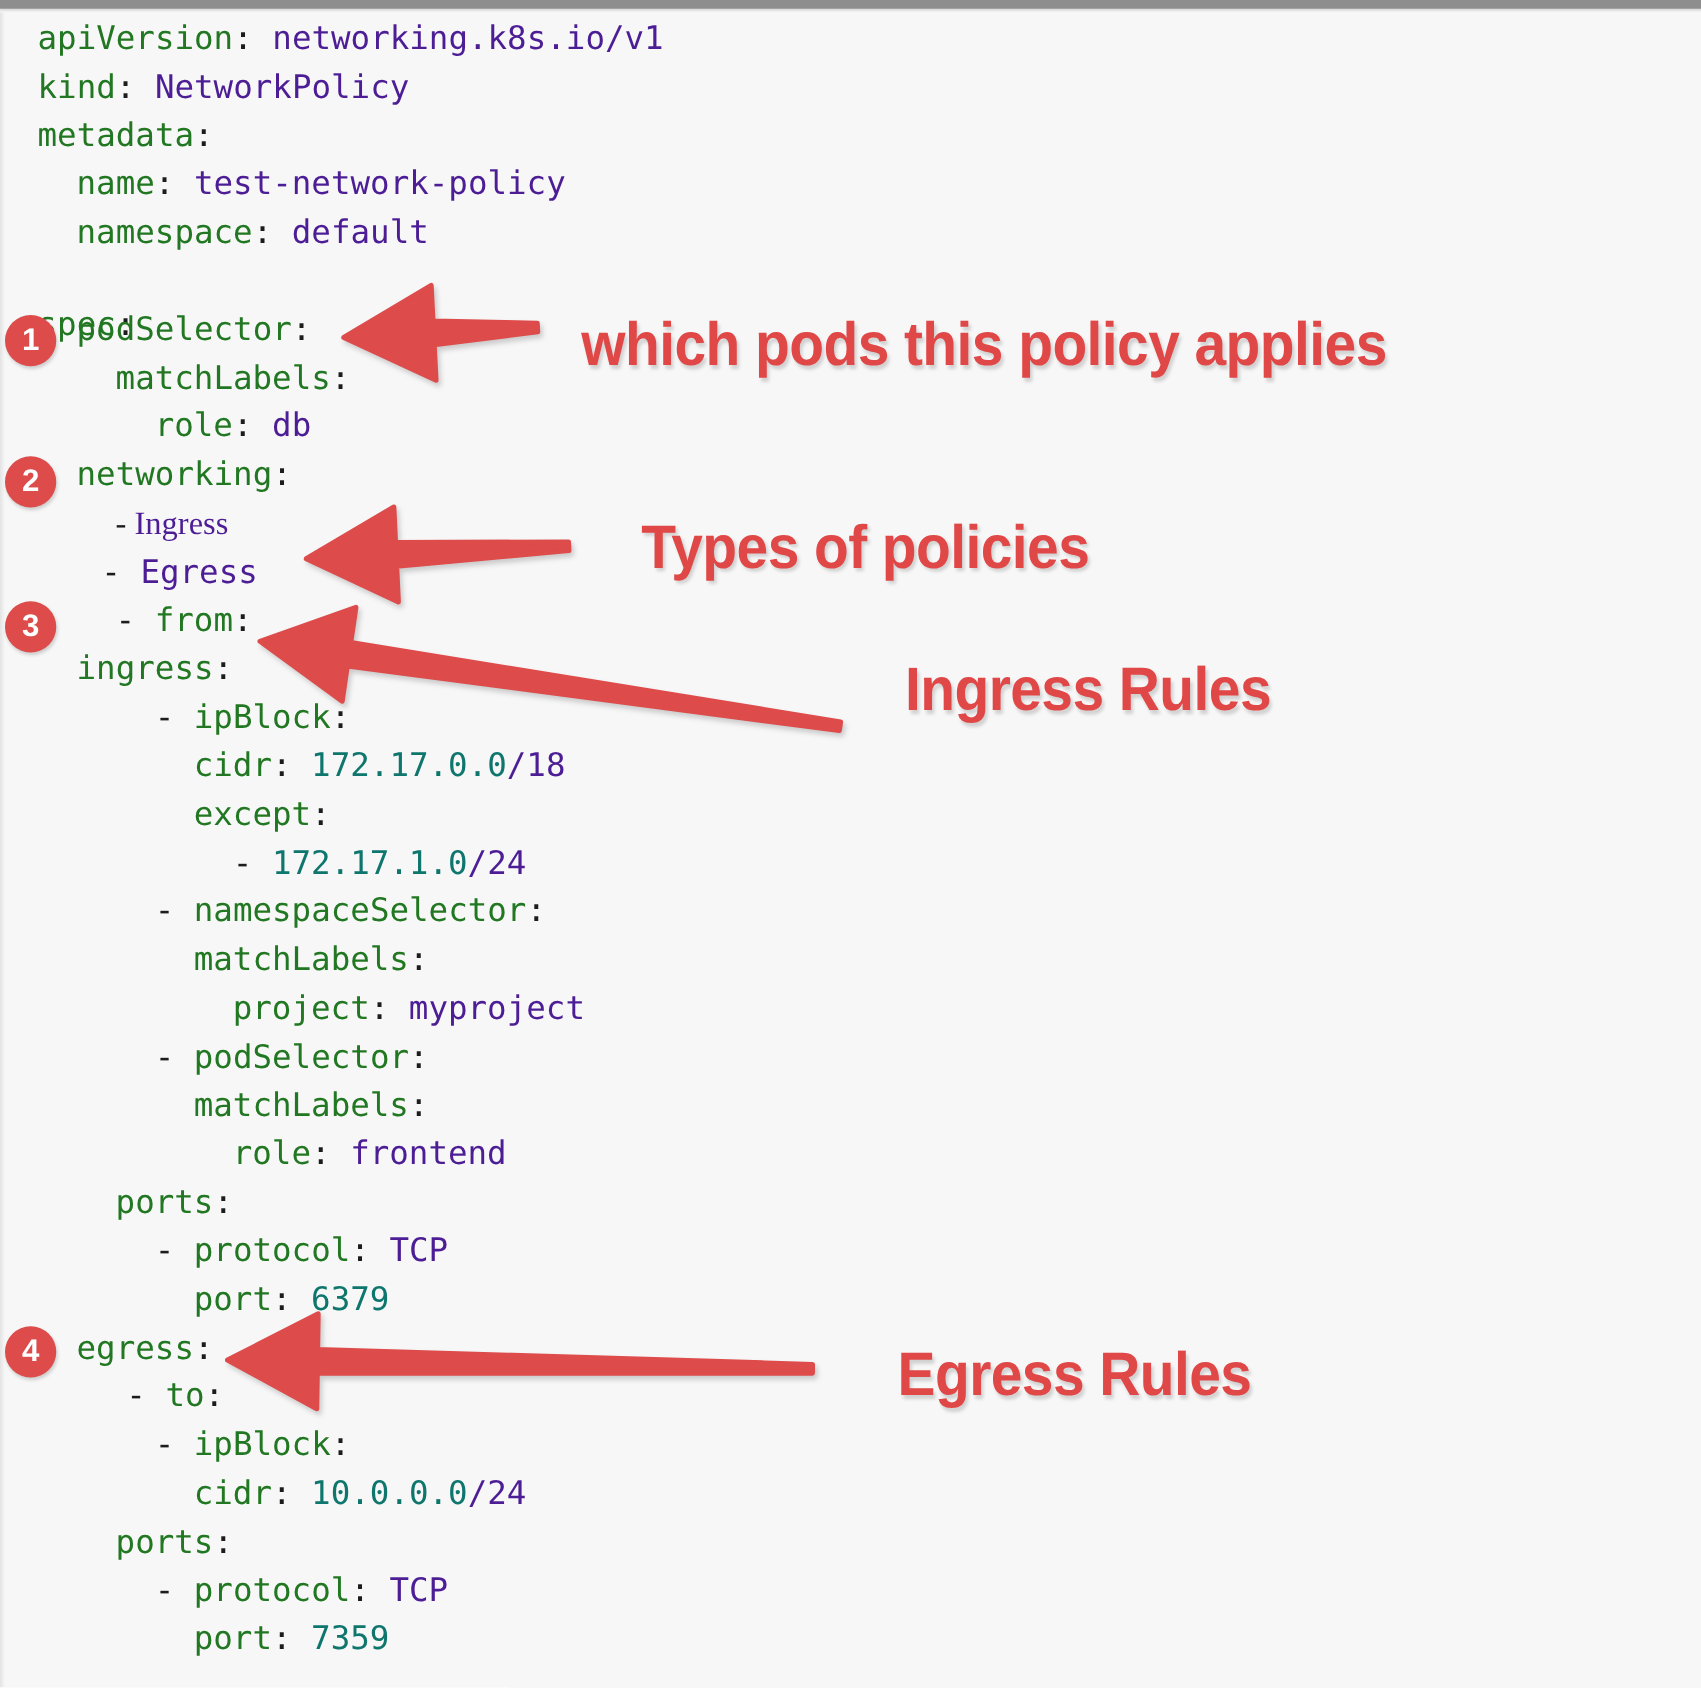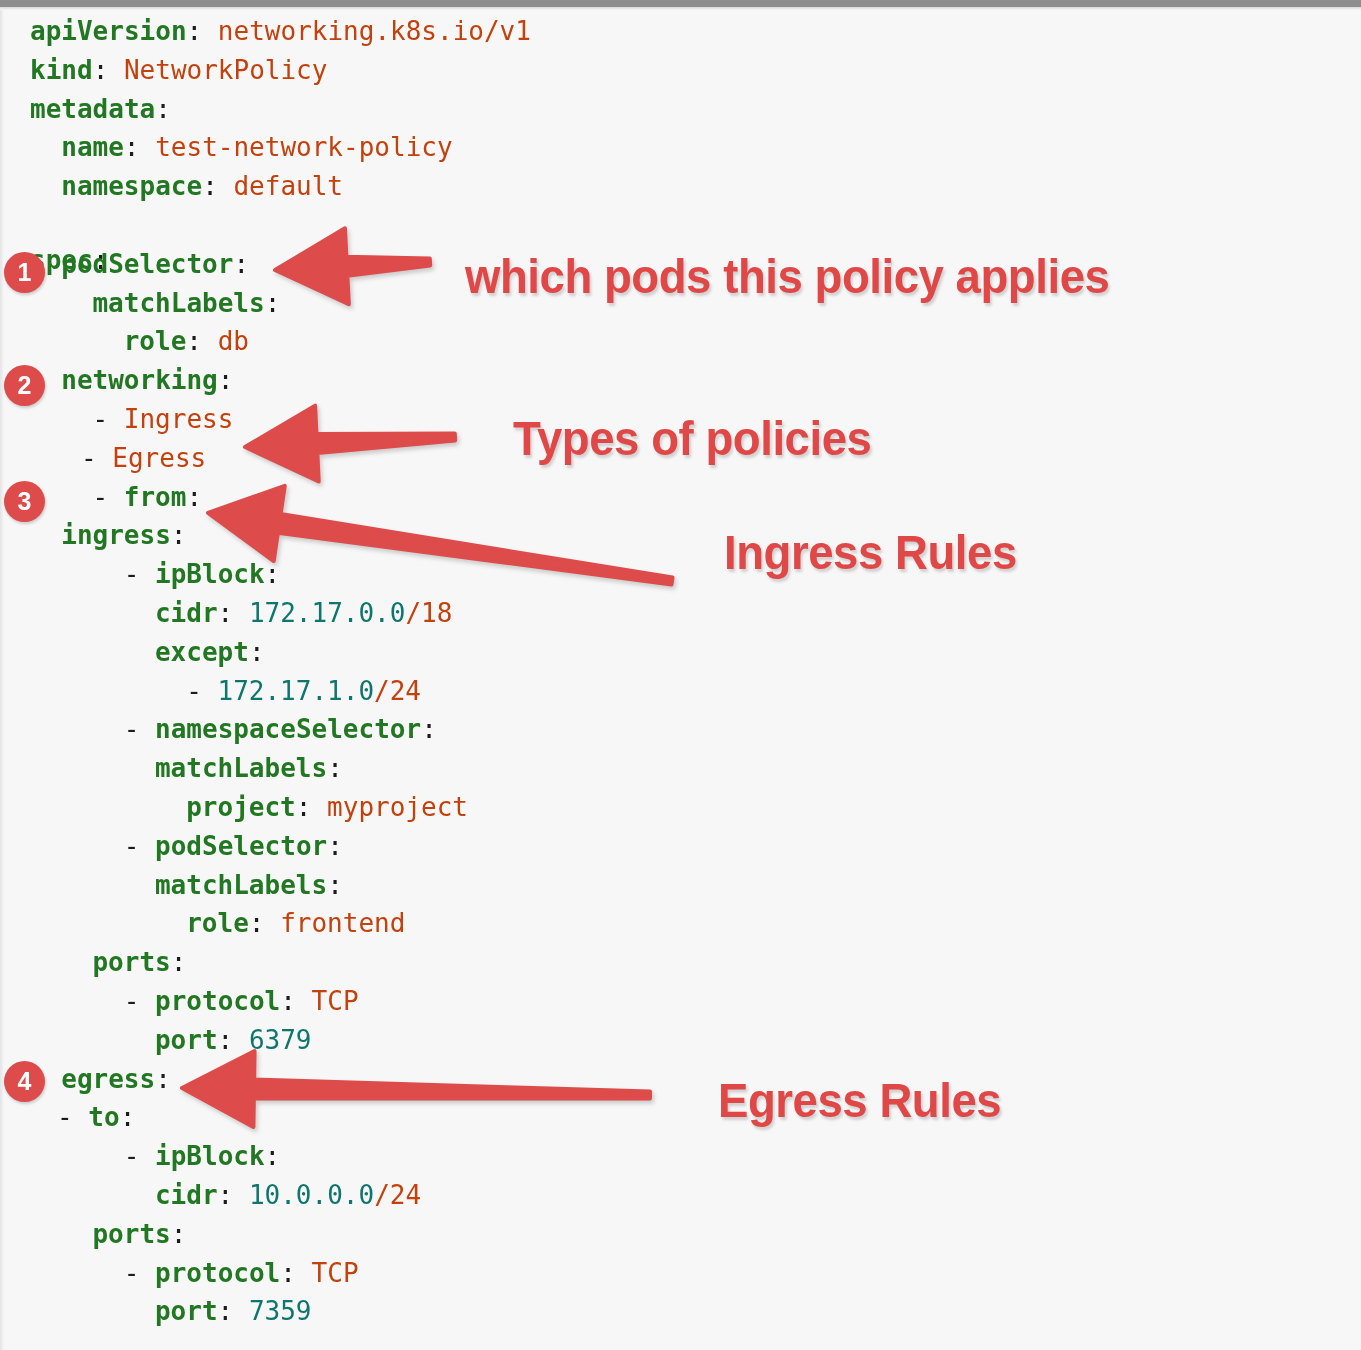--- a/index.html
+++ b/index.html
@@ -52,23 +52,23 @@
     line-height: 38.8px;
     font-size: 26px;
     white-space: pre;
     color: #1c1c1c;
     letter-spacing: 0px;
   }
   .code-line .txt {
     display: inline-block;
     padding-left: 30px;
   }
-  .k    { color: #227722; font-weight: bold; }
+  .k    { color: #227722; font-weight: normal; }
   .p    { color: #1c1c1c; }
-  .v    { color: #c2410c; }
+  .v    { color: #4c1d95; }
   .num  { color: #0f766e; }
   .dash { color: #1c1c1c; }
 
   
   .badge {
     position: absolute;
     width: 41px;
     height: 41px;
     border-radius: 50%;
     background: #dd4b4b;
@@ -117,39 +117,39 @@
       <div class="code-line"><span class="txt" style="padding-left: 30px;"><span class="k">apiVersion</span><span class="p">:</span> <span class="v">networking.k8s.io/v1</span></span></div>
       <div class="code-line"><span class="txt" style="padding-left: 30px;"><span class="k">kind</span><span class="p">:</span> <span class="v">NetworkPolicy</span></span></div>
       <div class="code-line"><span class="txt" style="padding-left: 30px;"><span class="k">metadata</span><span class="p">:</span></span></div>
       <div class="code-line"><span class="txt" style="padding-left: 61.24px;"><span class="k">name</span><span class="p">:</span> <span class="v">test-network-policy</span></span></div>
       <div class="code-line"><span class="txt" style="padding-left: 61.24px;"><span class="k">namespace</span><span class="p">:</span> <span class="v">default</span></span></div>
       <div class="code-line"><span class="txt" style="padding-left: 30px; margin-top: 35px;"><span class="k">spec</span><span class="p">:</span></span></div>
       <div class="code-line"><span class="txt" style="padding-left: 61.24px;"><span class="k">podSelector</span><span class="p">:</span></span></div>
       <div class="code-line"><span class="txt" style="padding-left: 92.48px;"><span class="k">matchLabels</span><span class="p">:</span></span></div>
       <div class="code-line"><span class="txt" style="padding-left: 123.72px;"><span class="k">role</span><span class="p">:</span> <span class="v">db</span></span></div>
       <div class="code-line"><span class="txt" style="padding-left: 61.24px;"><span class="k">networking</span><span class="p">:</span></span></div>
-      <div class="code-line"><span class="txt" style="padding-left: 92.48px;"><span class="dash">- </span><span class="v">Ingress</span></span></div>
+      <div class="code-line"><span class="txt" style="padding-left: 92.48px; font-family: Liberation Serif, serif;"><span class="dash">- </span><span class="v">Ingress</span></span></div>
       <div class="code-line"><span class="txt" style="padding-left: 81px;"><span class="dash">- </span><span class="v">Egress</span></span></div>
       <div class="code-line"><span class="txt" style="padding-left: 92.48px;"><span class="dash">- </span><span class="k">from</span><span class="p">:</span></span></div>
       <div class="code-line"><span class="txt" style="padding-left: 61.24px;"><span class="k">ingress</span><span class="p">:</span></span></div>
       <div class="code-line"><span class="txt" style="padding-left: 123.72px;"><span class="dash">- </span><span class="k">ipBlock</span><span class="p">:</span></span></div>
       <div class="code-line"><span class="txt" style="padding-left: 154.96px;"><span class="k">cidr</span><span class="p">:</span> <span class="num">172.17.0.0</span><span class="v">/18</span></span></div>
       <div class="code-line"><span class="txt" style="padding-left: 154.96px;"><span class="k">except</span><span class="p">:</span></span></div>
       <div class="code-line"><span class="txt" style="padding-left: 186.2px;"><span class="dash">- </span><span class="num">172.17.1.0</span><span class="v">/24</span></span></div>
       <div class="code-line"><span class="txt" style="padding-left: 123.72px;"><span class="dash">- </span><span class="k">namespaceSelector</span><span class="p">:</span></span></div>
       <div class="code-line"><span class="txt" style="padding-left: 154.96px;"><span class="k">matchLabels</span><span class="p">:</span></span></div>
       <div class="code-line"><span class="txt" style="padding-left: 186.2px;"><span class="k">project</span><span class="p">:</span> <span class="v">myproject</span></span></div>
       <div class="code-line"><span class="txt" style="padding-left: 123.72px;"><span class="dash">- </span><span class="k">podSelector</span><span class="p">:</span></span></div>
       <div class="code-line"><span class="txt" style="padding-left: 154.96px;"><span class="k">matchLabels</span><span class="p">:</span></span></div>
       <div class="code-line"><span class="txt" style="padding-left: 186.2px;"><span class="k">role</span><span class="p">:</span> <span class="v">frontend</span></span></div>
       <div class="code-line"><span class="txt" style="padding-left: 92.48px;"><span class="k">ports</span><span class="p">:</span></span></div>
       <div class="code-line"><span class="txt" style="padding-left: 123.72px;"><span class="dash">- </span><span class="k">protocol</span><span class="p">:</span> <span class="v">TCP</span></span></div>
       <div class="code-line"><span class="txt" style="padding-left: 154.96px;"><span class="k">port</span><span class="p">:</span> <span class="num">6379</span></span></div>
       <div class="code-line"><span class="txt" style="padding-left: 61.24px;"><span class="k">egress</span><span class="p">:</span></span></div>
-      <div class="code-line"><span class="txt" style="padding-left: 57px;"><span class="dash">- </span><span class="k">to</span><span class="p">:</span></span></div>
+      <div class="code-line"><span class="txt" style="padding-left: 101px;"><span class="dash">- </span><span class="k">to</span><span class="p">:</span></span></div>
       <div class="code-line"><span class="txt" style="padding-left: 123.72px;"><span class="dash">- </span><span class="k">ipBlock</span><span class="p">:</span></span></div>
       <div class="code-line"><span class="txt" style="padding-left: 154.96px;"><span class="k">cidr</span><span class="p">:</span> <span class="num">10.0.0.0</span><span class="v">/24</span></span></div>
       <div class="code-line"><span class="txt" style="padding-left: 92.48px;"><span class="k">ports</span><span class="p">:</span></span></div>
       <div class="code-line"><span class="txt" style="padding-left: 123.72px;"><span class="dash">- </span><span class="k">protocol</span><span class="p">:</span> <span class="v">TCP</span></span></div>
       <div class="code-line"><span class="txt" style="padding-left: 154.96px;"><span class="k">port</span><span class="p">:</span> <span class="num">7359</span></span></div>
     </div>
 
   <svg class="arrow" id="arrow-0" style="left:0px; top:0px;" width="1361" height="1350" viewBox="0 0 1361 1350">
       <polygon points="275.00,270.00 344.95,228.34 346.41,256.80 429.82,258.50 430.18,265.50 347.39,275.78 348.86,304.24" fill="#dd4b4b" stroke="#dd4b4b" stroke-width="4" stroke-linejoin="round"></polygon>
       <polygon points="245.00,447.00 315.11,405.62 316.47,434.09 454.83,433.50 455.17,440.50 317.37,453.06 318.73,481.53" fill="#dd4b4b" stroke="#dd4b4b" stroke-width="4" stroke-linejoin="round"></polygon>

